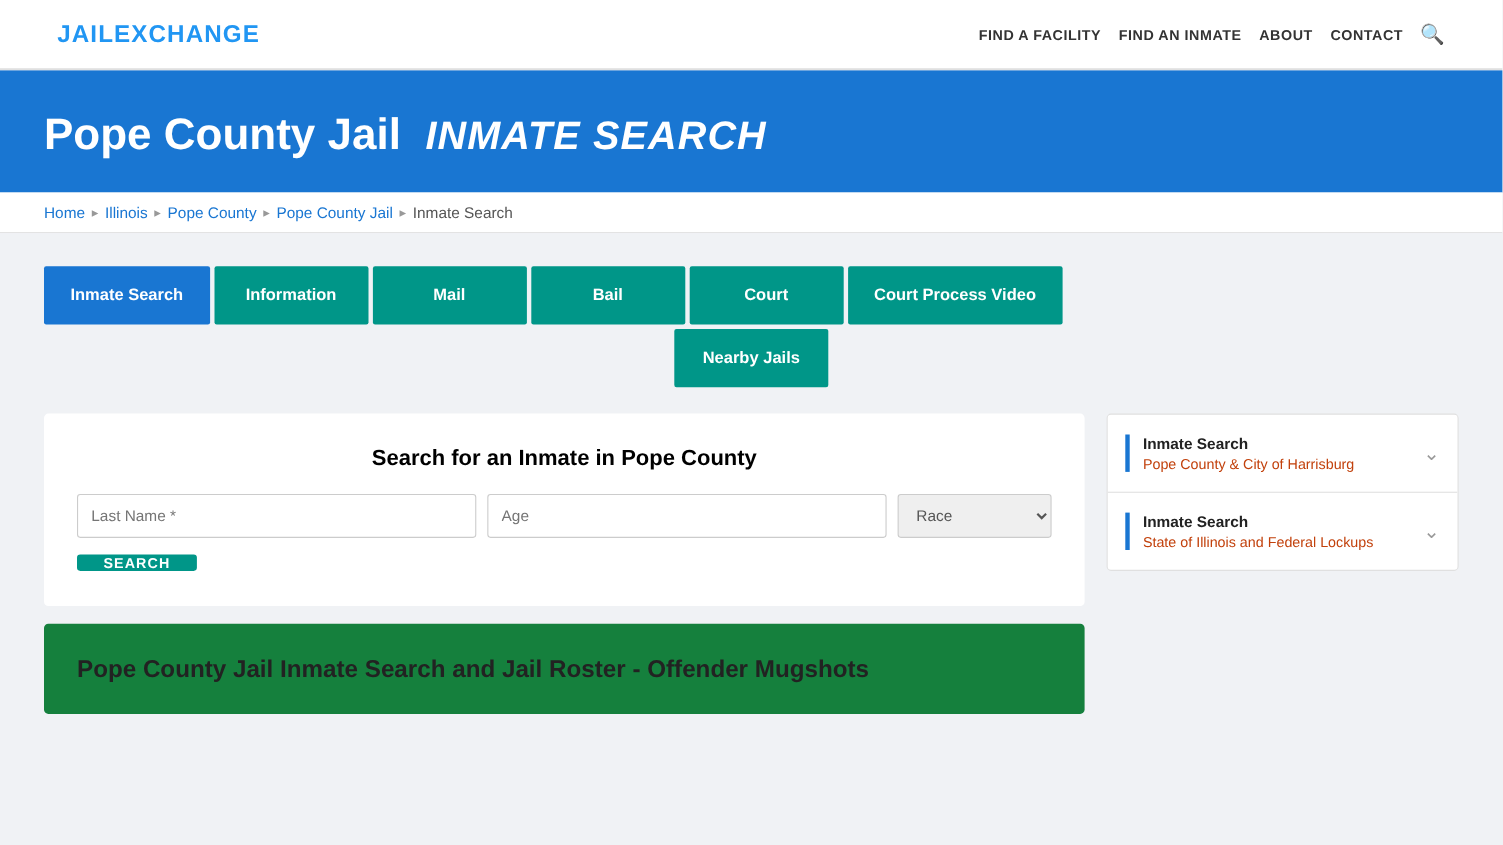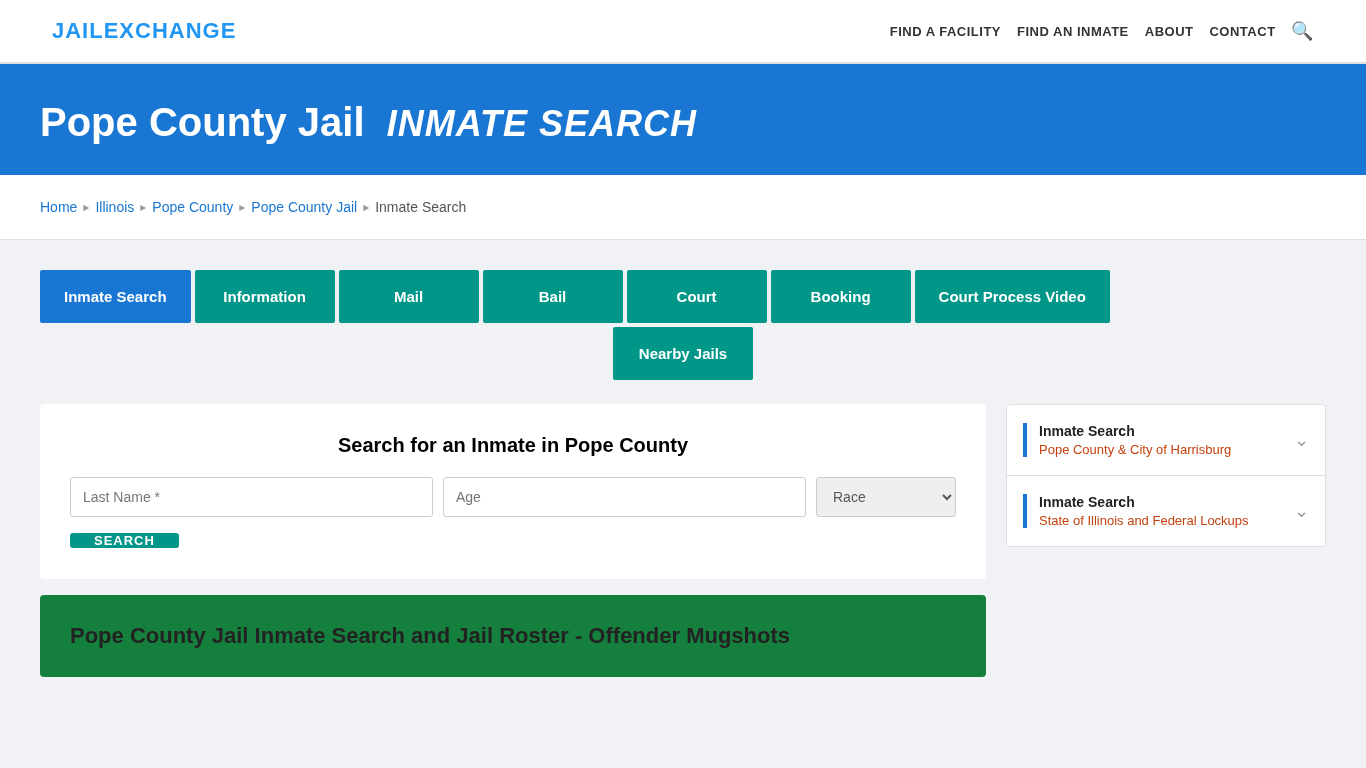--- a/index.html
+++ b/index.html
@@ -57,21 +57,21 @@
     .hero-title .italic-part {
       font-style: italic;
       font-weight: 700;
       font-size: 36px;
       letter-spacing: 1px;
     }
 
     
     .breadcrumb-bar {
       background: #fff;
-      padding: 24px 40px;
+      padding: 10px 40px;
       border-bottom: 1px solid #e0e0e0;
     }
     .breadcrumb {
       display: flex;
       align-items: center;
       gap: 6px;
       font-size: 14px;
     }
     .breadcrumb a {
       color: #1976d2;
@@ -262,21 +262,20 @@
 </div>
 
 <div class="main-content">
 
   <div class="tab-row-1">
     <button class="tab-btn active">Inmate Search</button>
     <button class="tab-btn">Information</button>
     <button class="tab-btn">Mail</button>
     <button class="tab-btn">Bail</button>
     <button class="tab-btn">Court</button>
-    <button class="tab-btn">Booking</button>
     <button class="tab-btn">Court Process Video</button>
   </div>
 
   <div class="tab-row-2">
     <button class="tab-btn">Nearby Jails</button>
   </div>
 
   <div class="content-area">
 
     <div class="left-section">

